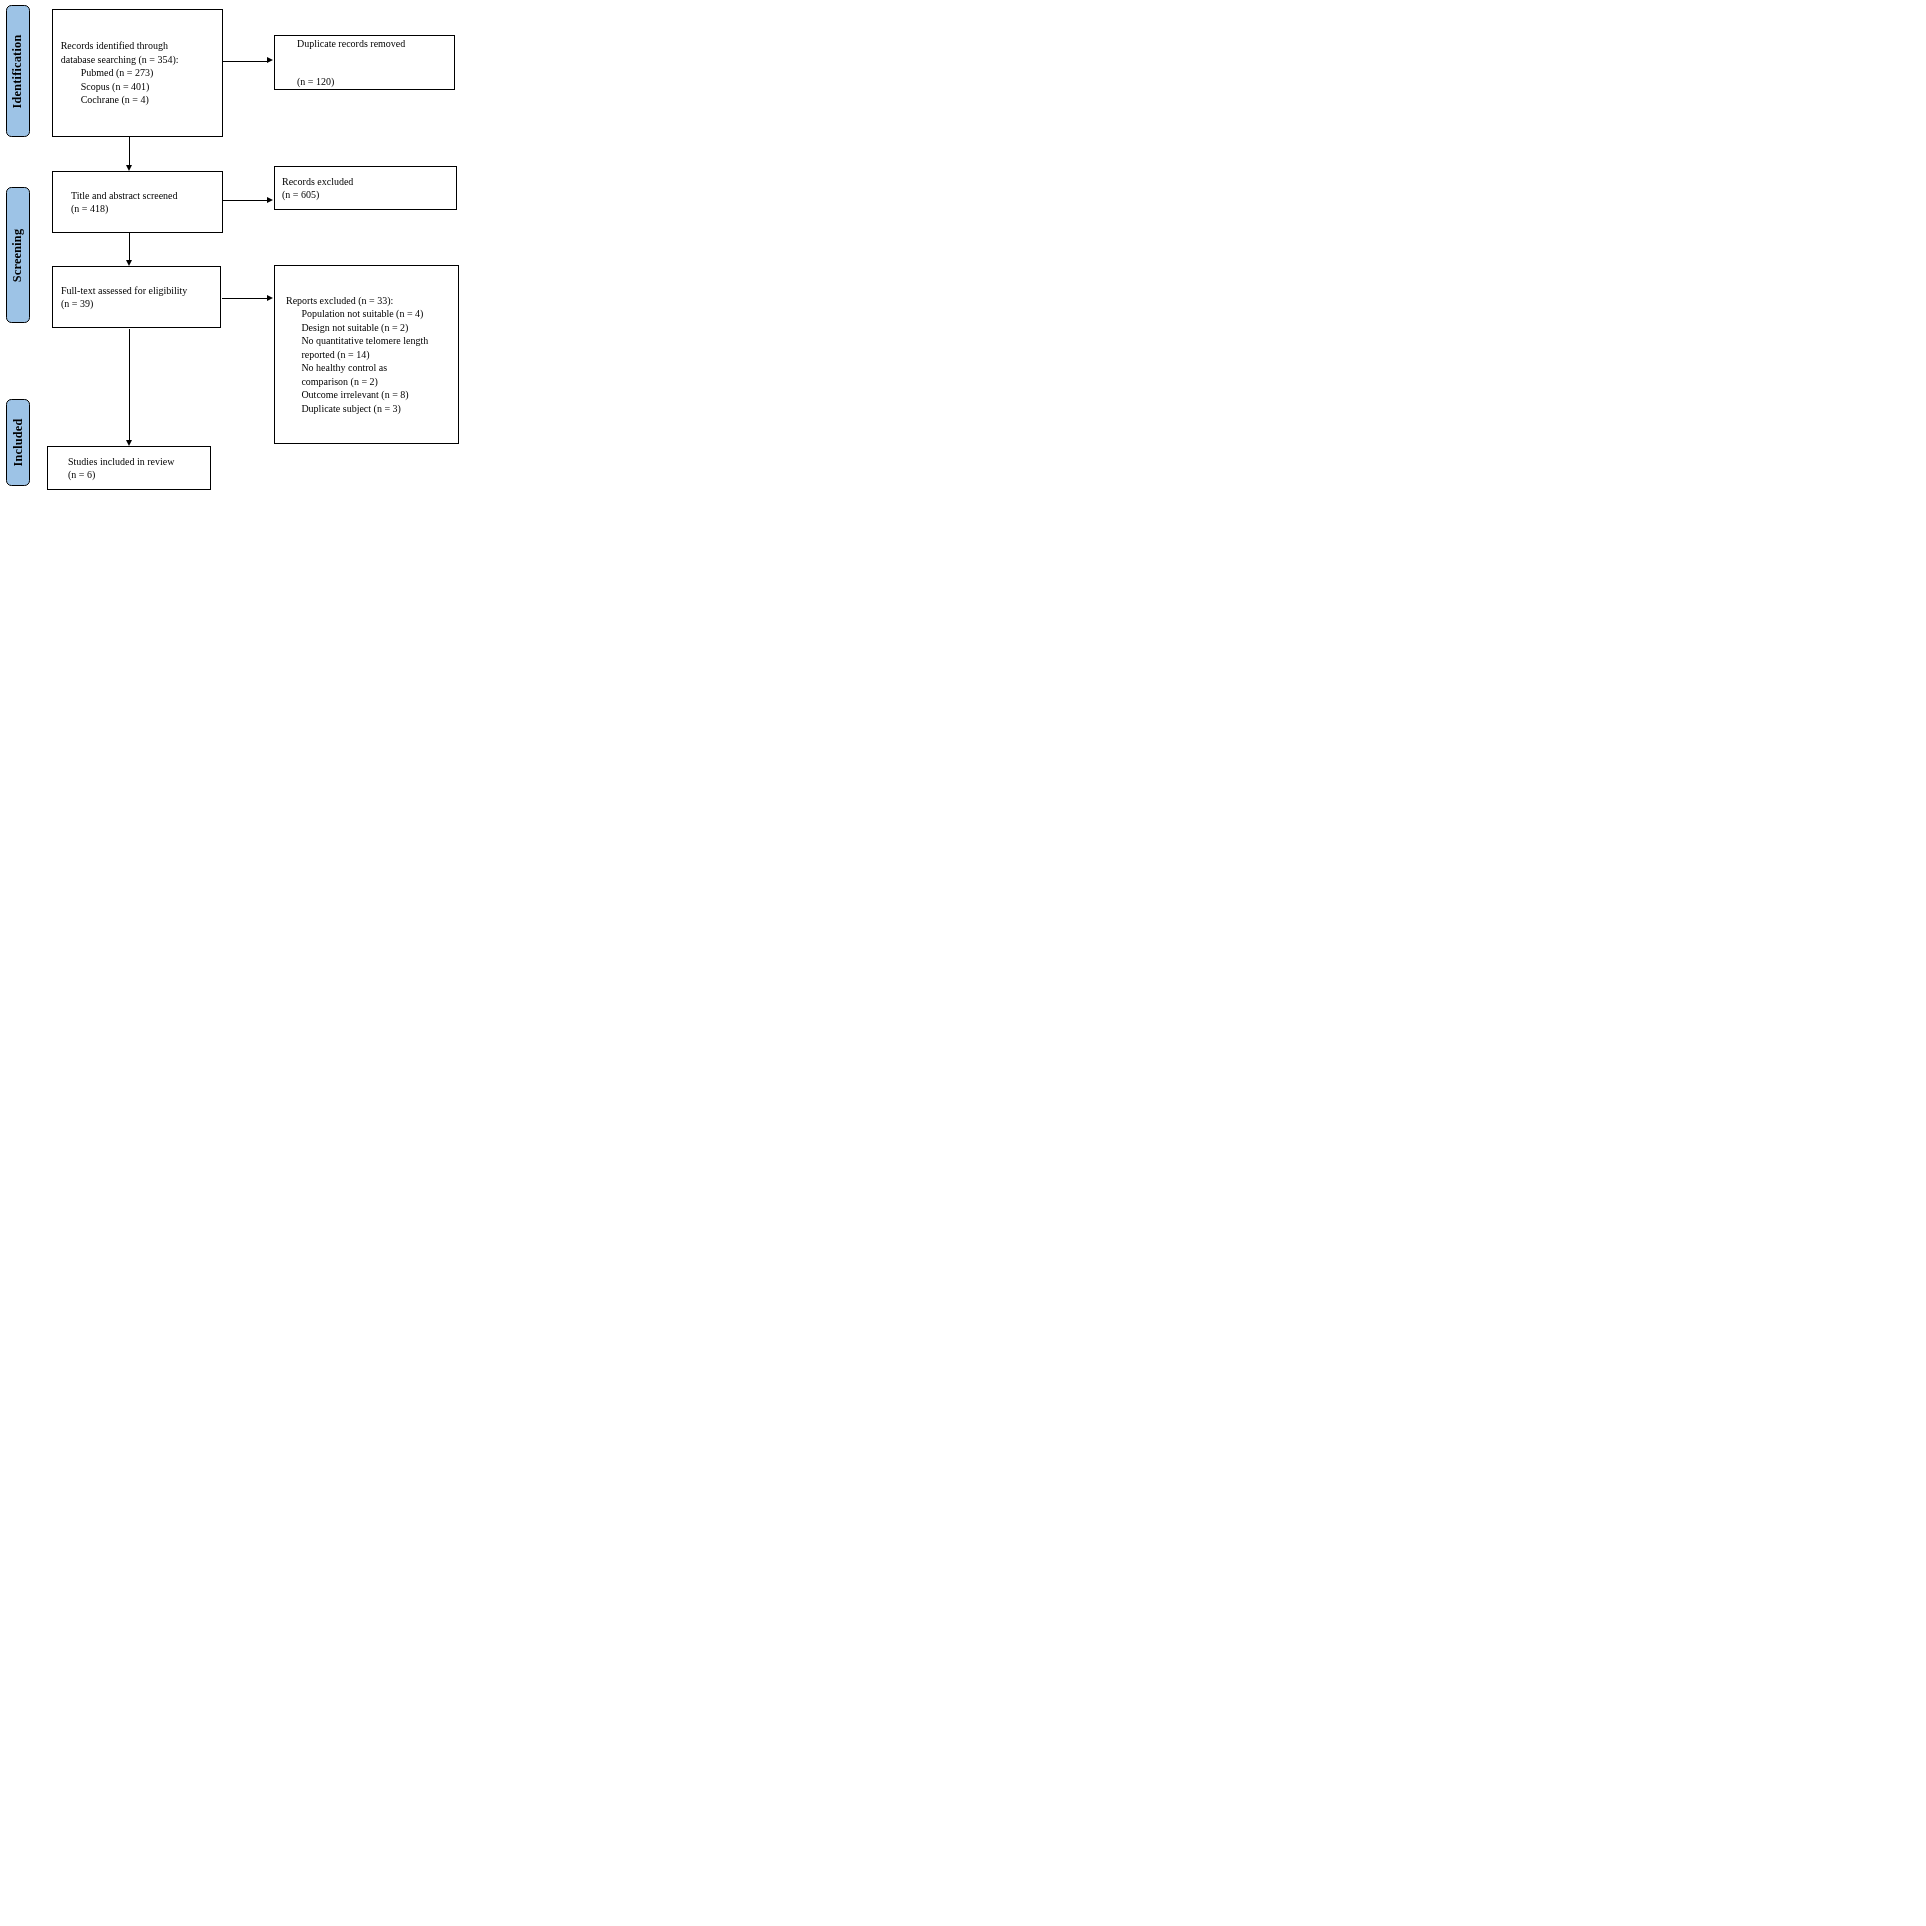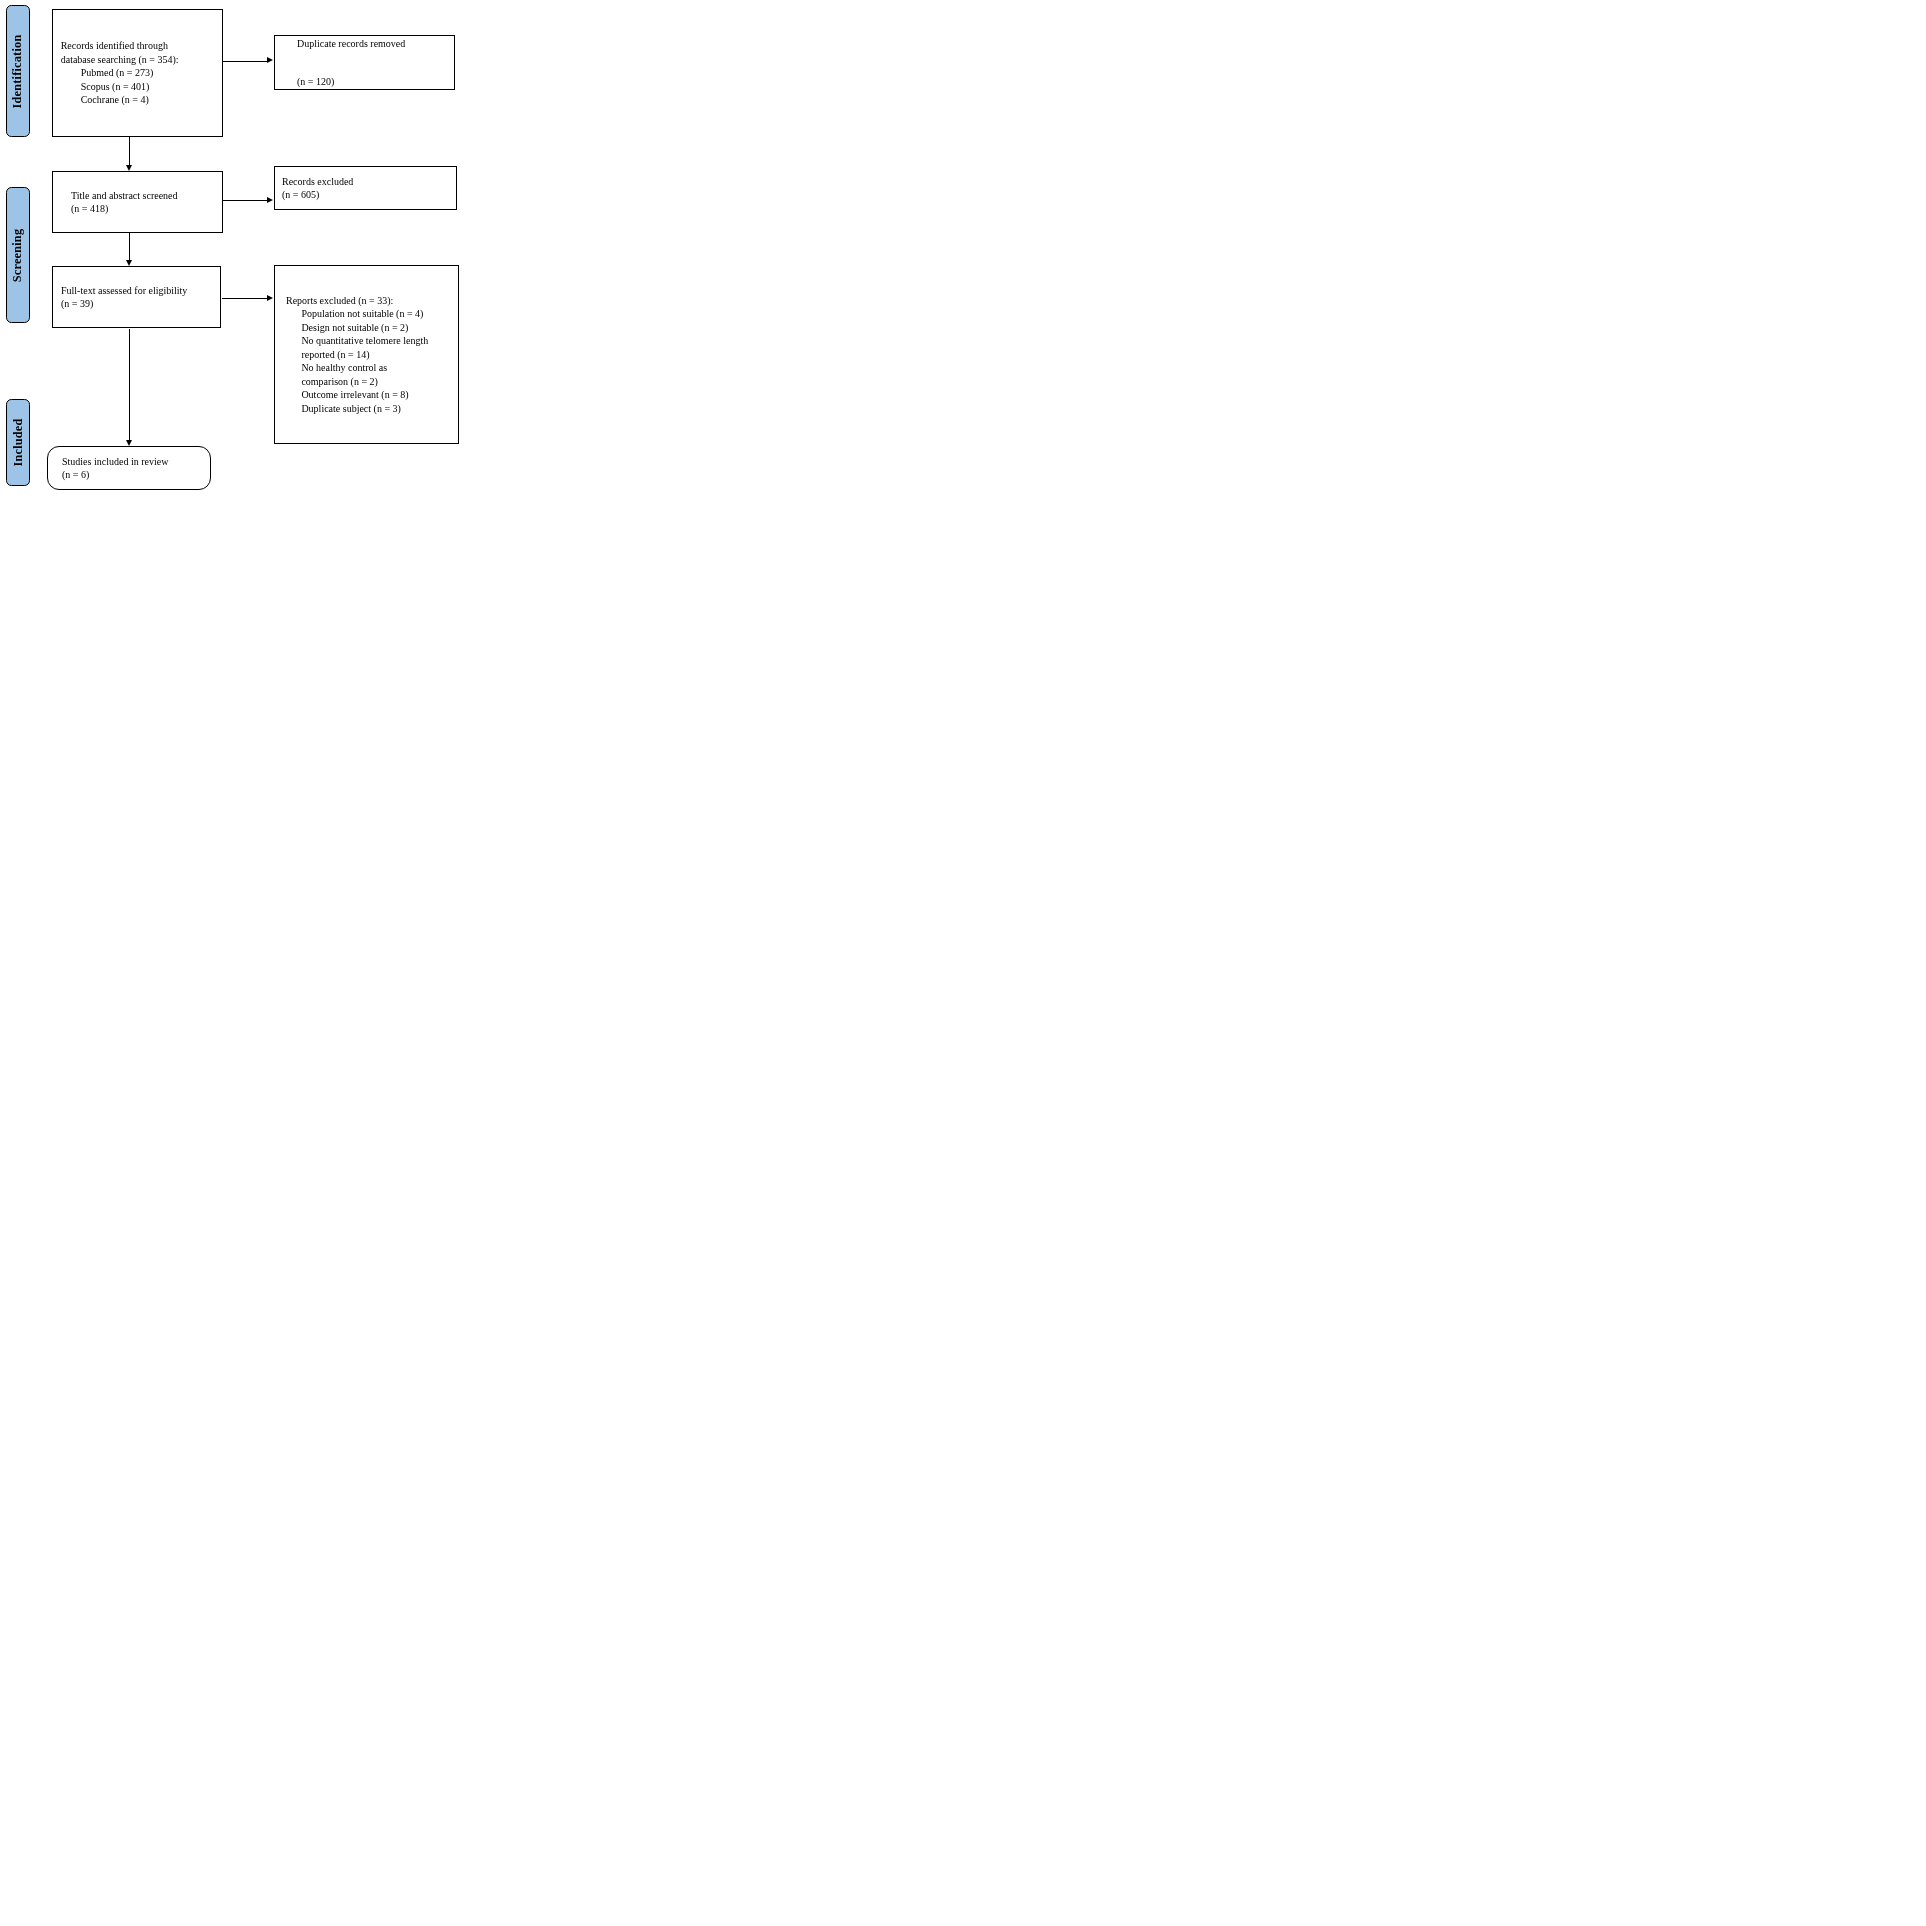--- a/index.html
+++ b/index.html
@@ -55,21 +55,21 @@
   .fbox .ln { white-space: nowrap; }
   .fbox .ind { padding-left: 20px; }
   #box-reports .ind { padding-left: 15.4px; }
 
   #box-records          { left: 52px; top: 9.2px;   width: 171px; height: 128px; padding-left: 7.7px; }
   #box-duplicates       { left: 274px; top: 35px;   width: 181px; height: 55px; padding-left: 22px; gap: 24px; }
   #box-screened         { left: 52px; top: 171px;  width: 171px; height: 62px; padding-left: 18px; }
   #box-excluded         { left: 274px; top: 166px;  width: 183px; height: 44px; padding-left: 7px; }
   #box-fulltext         { left: 52px; top: 266px;  width: 169px; height: 62px; padding-left: 8px; }
   #box-reports          { left: 274px; top: 265px;  width: 185px; height: 179px; padding-left: 11px; }
-  #box-studies-included { left: 47px; top: 446px; width: 164px; height: 44px; padding-left: 14px; border-radius: 12px; }
+  #box-studies-included { left: 47px; top: 446px; width: 164px; height: 44px; padding-left: 20px; }
 
   
   .hshaft, .vshaft { position: absolute; background: #000000; }
   .hshaft { height: 1.2px; }
   .vshaft { width: 1.2px; }
   .head-right {
     position: absolute; width: 0; height: 0;
     border-top: 3.9px solid transparent;
     border-bottom: 3.9px solid transparent;
     border-left: 6.2px solid #000000;

